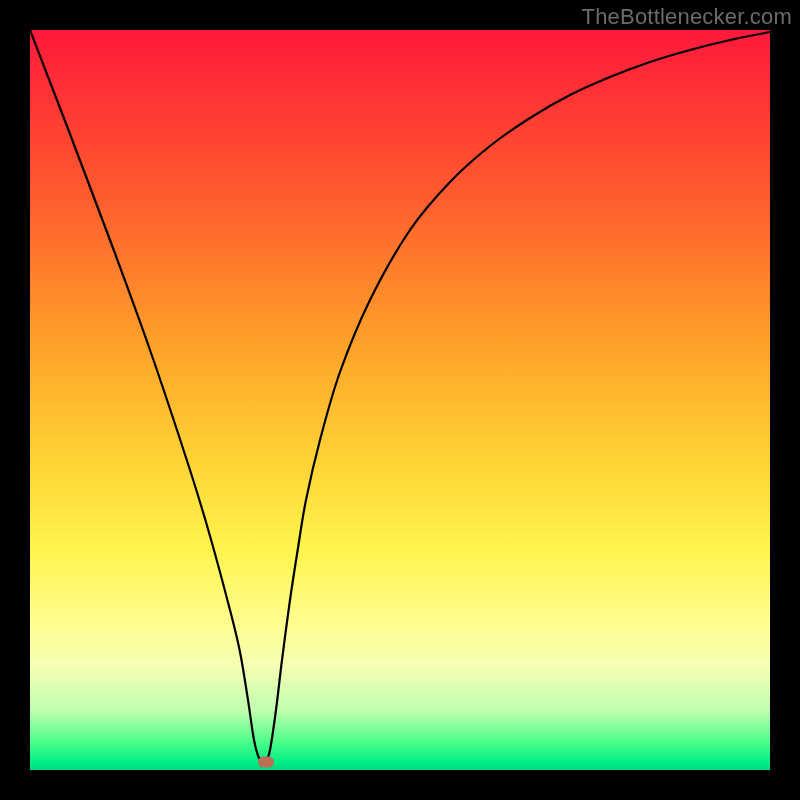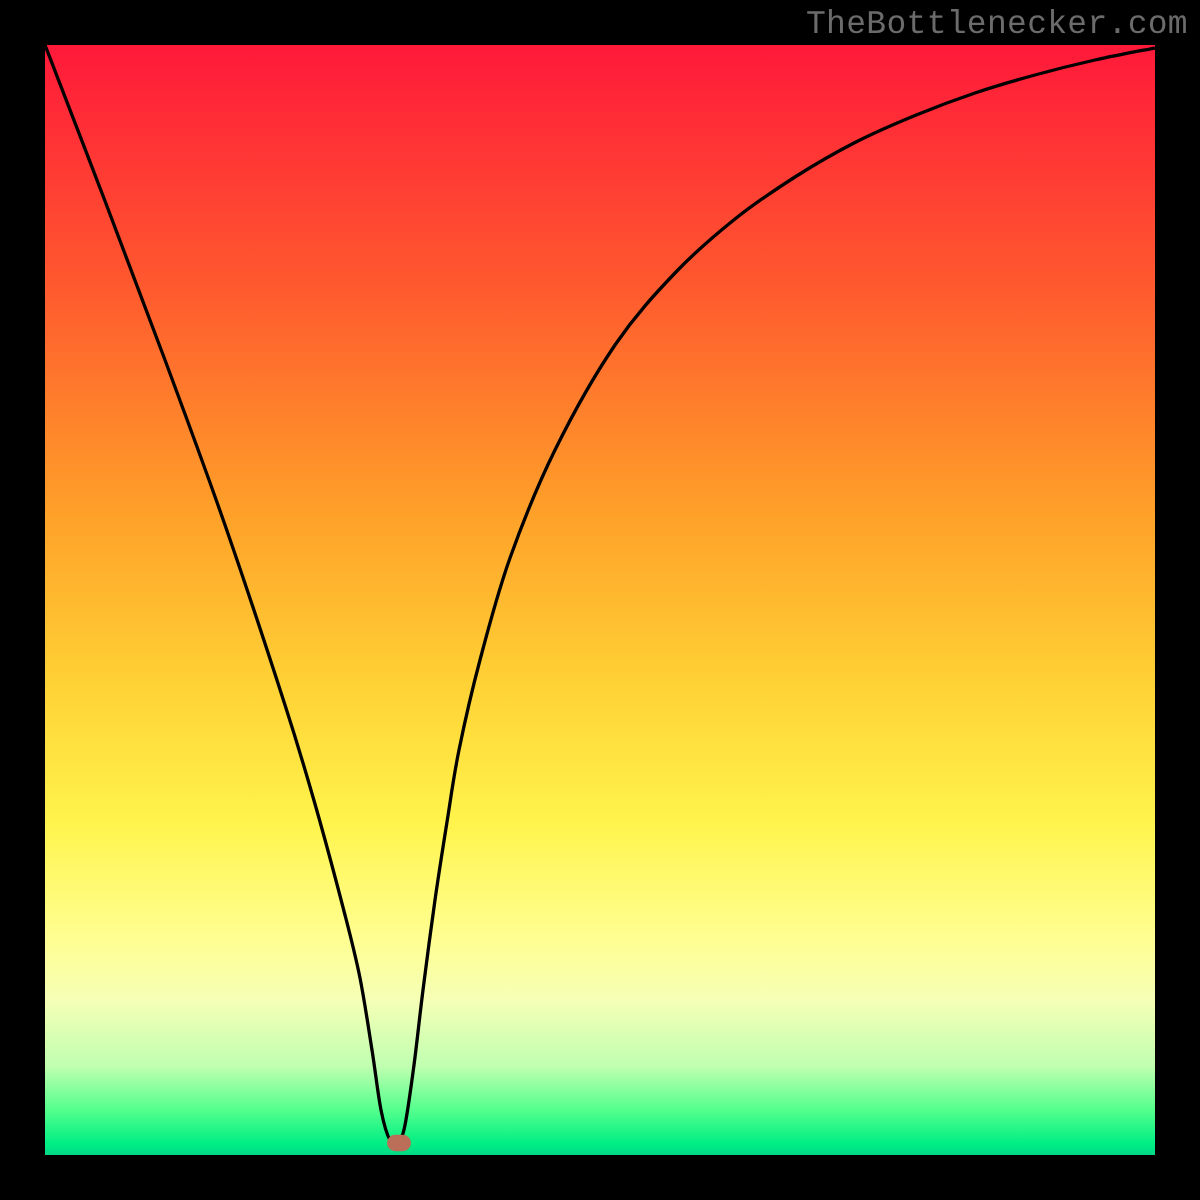--- a/index.html
+++ b/index.html
@@ -9,21 +9,20 @@
     height: 800px;
     background: #000;
     font-family: Arial, Helvetica, sans-serif;
     overflow: hidden;
   }
   .frame {
     position: absolute;
     left: 0; top: 0;
     width: 800px; height: 800px;
     background: #000;
-    font-family: Liberation Mono, monospace;
   }
   .plot {
     position: absolute;
     left: 30px;
     top: 30px;
     width: 740px;
     height: 740px;
     background: linear-gradient(to bottom,
       #ff193a 0%,
       #ff5a2e 22%,

